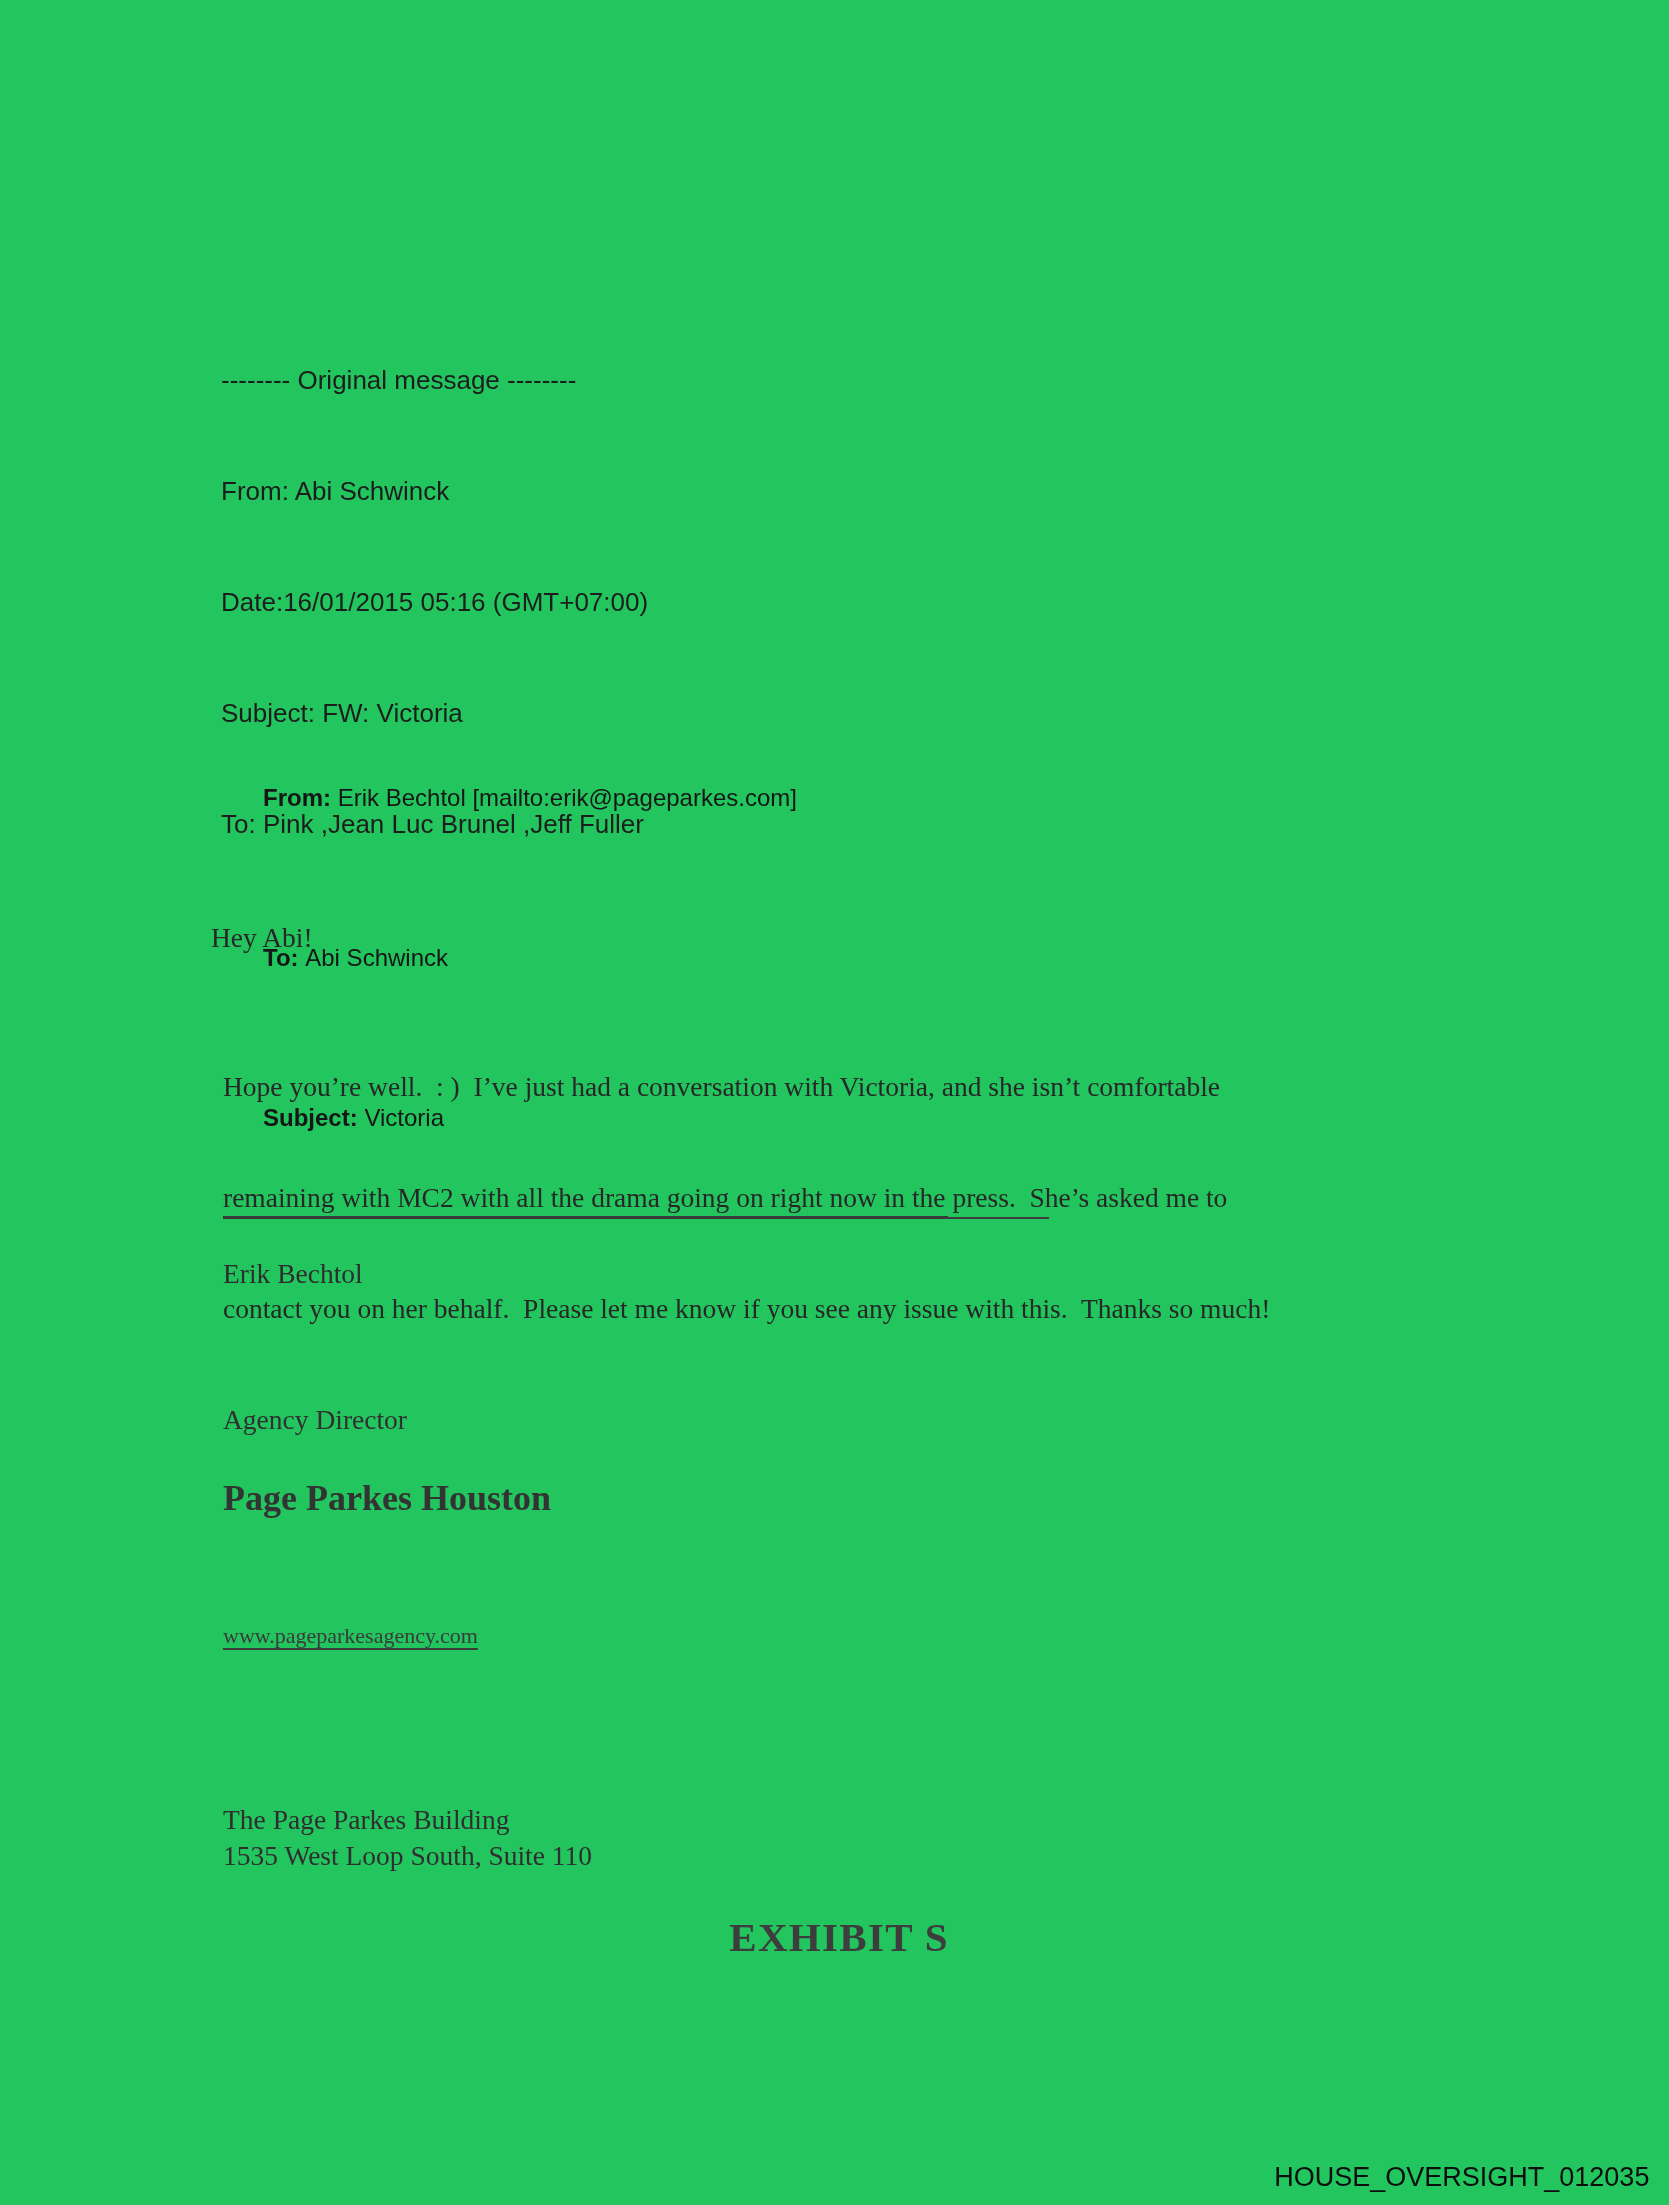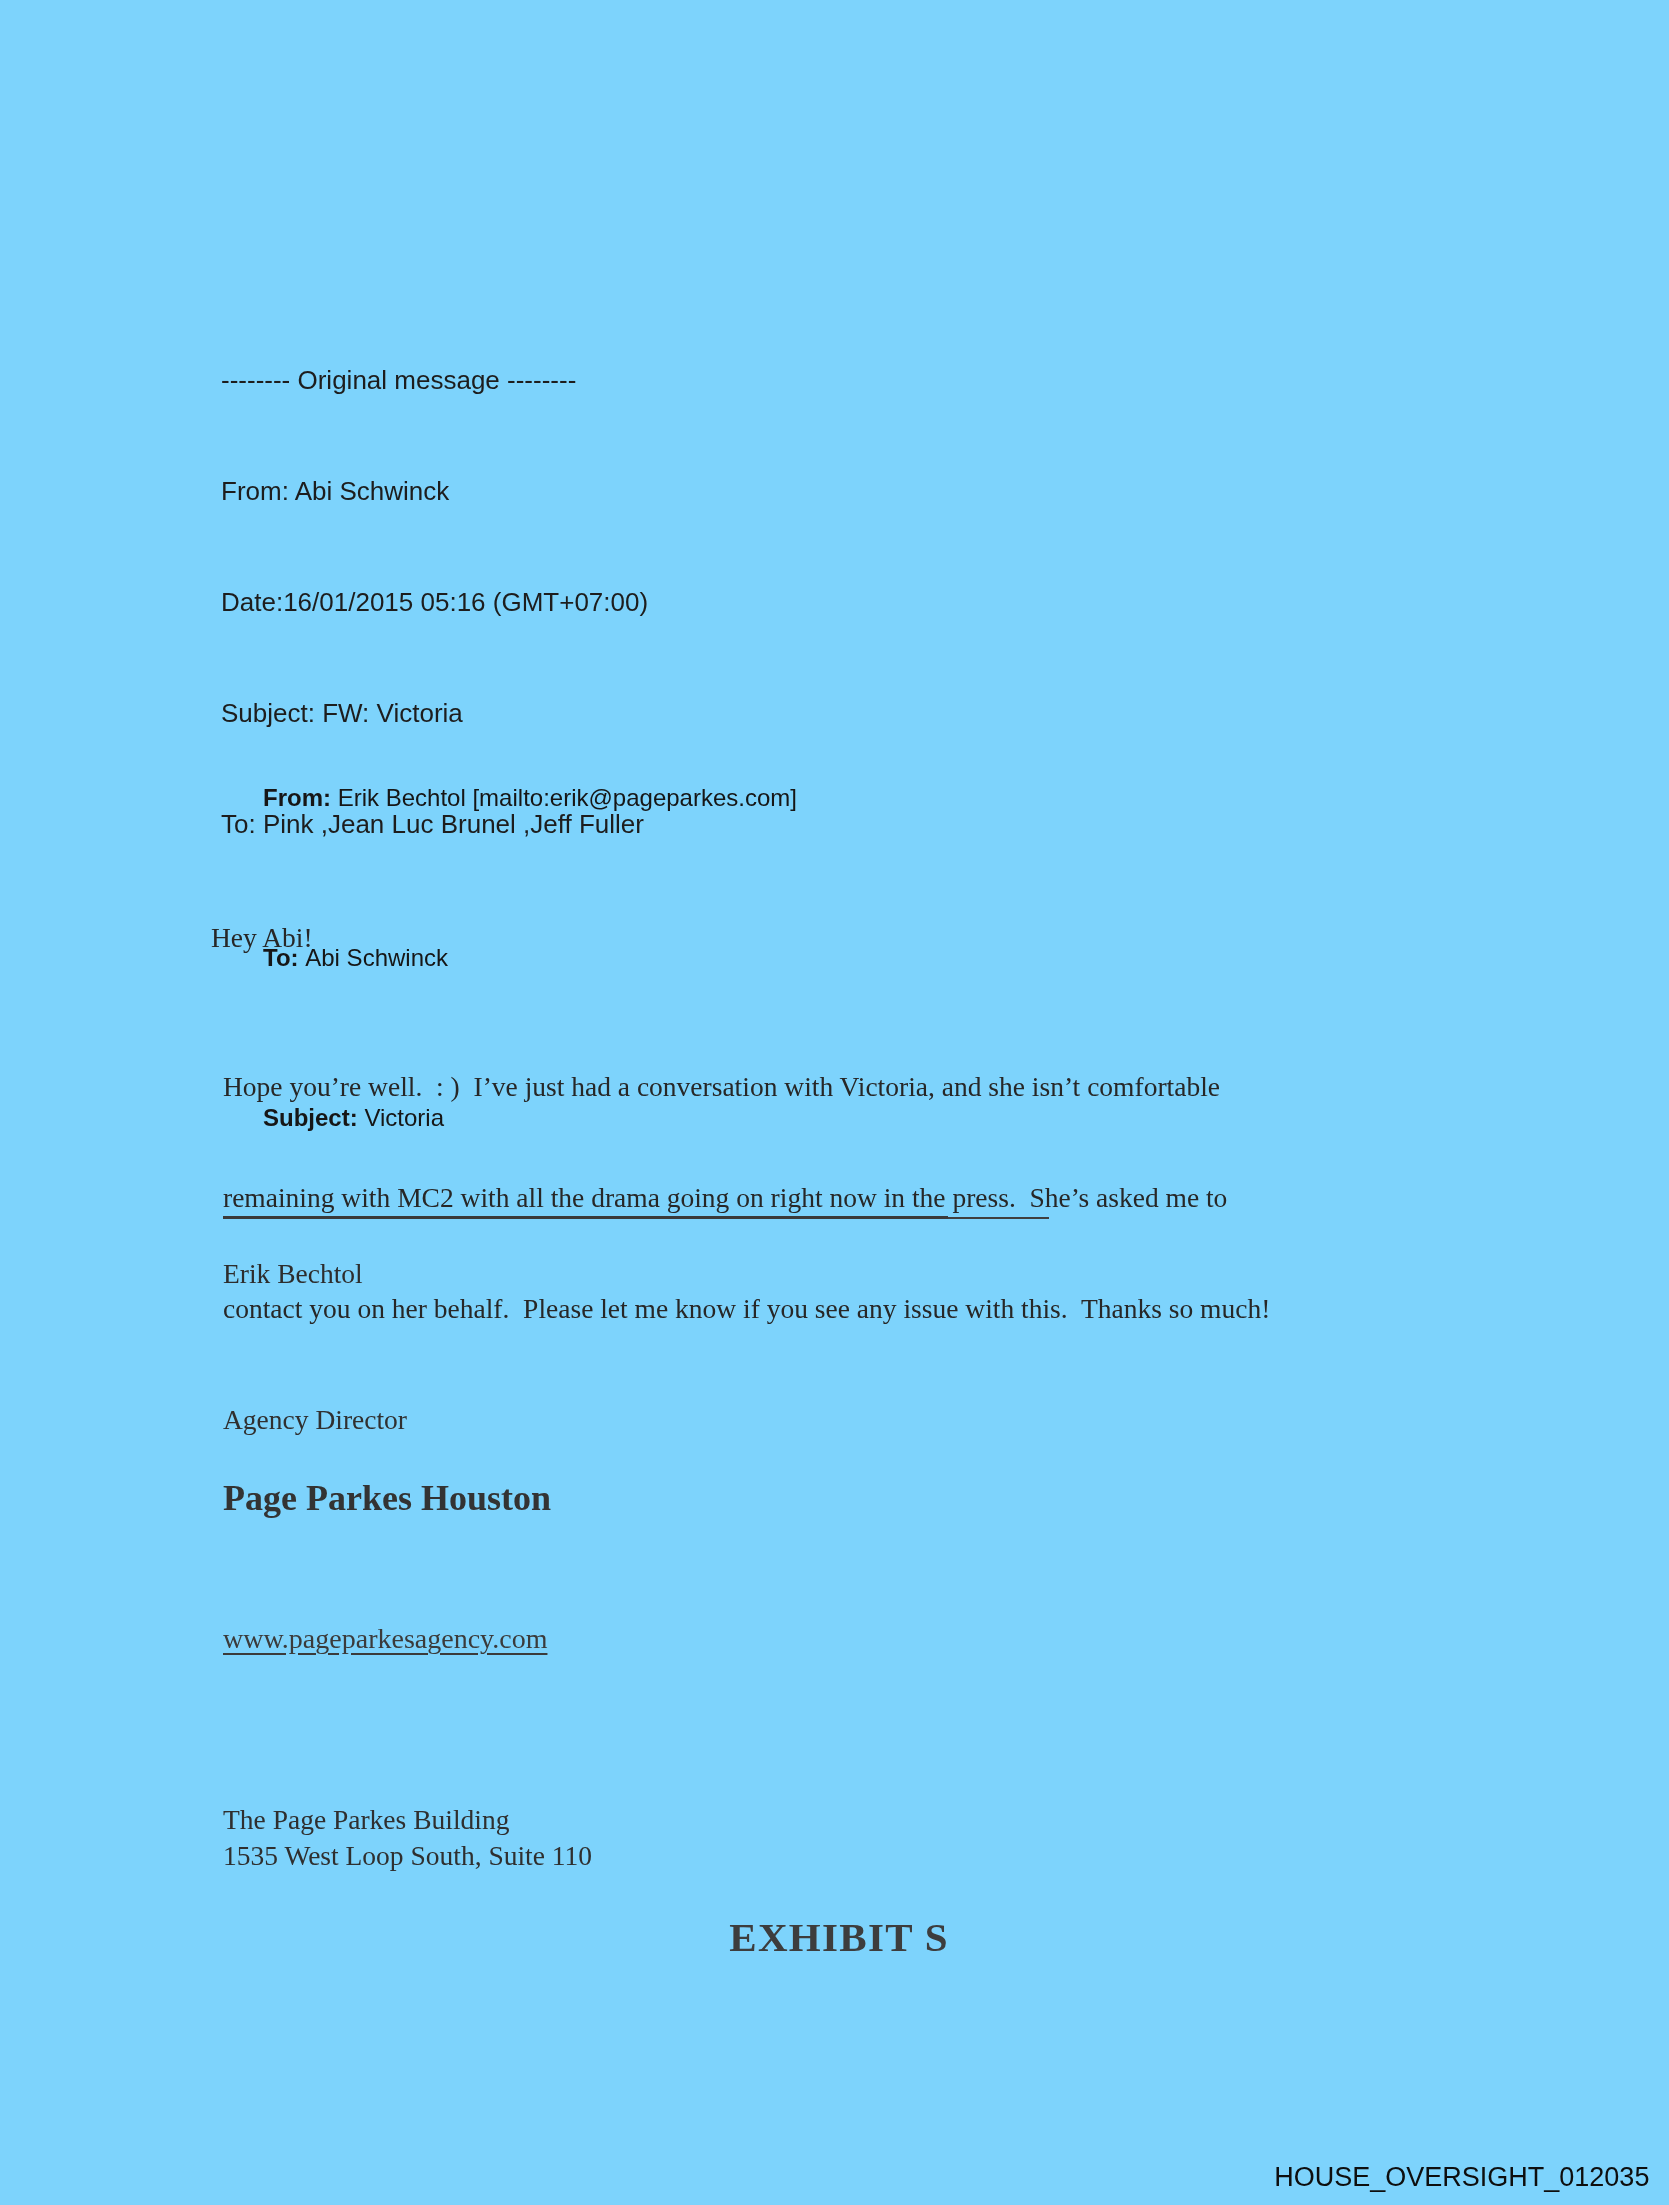--- a/index.html
+++ b/index.html
@@ -4,21 +4,21 @@
 <style>
   html, body {
     margin: 0;
     padding: 0;
     background: #ffffff;
   }
   .page {
     position: relative;
     width: 1669px;
     height: 2205px;
-    background: #7dd3fc;
+    background: #22c55e;
     overflow: hidden;
     font-family: "Liberation Sans", sans-serif;
   }
   .abs { position: absolute; }
 
   
   .fwd-header {
     left: 221px;
     top: 288px;
     font-family: "Liberation Sans", sans-serif;
@@ -108,21 +108,21 @@
     font-family: "Liberation Serif", serif;
     font-size: 36px;
     font-weight: bold;
     color: #333333;
     white-space: pre-wrap;
   }
   .sig-website {
     left: 223px;
     top: 1623px;
     font-family: "Liberation Serif", serif;
-    font-size: 28px;
+    font-size: 22px;
     color: #3b3b3b;
     text-decoration: underline;
     text-underline-offset: 4.6px;
     white-space: pre-wrap;
   }
   .sig-building {
     left: 223px;
     top: 1768px;
     font-family: "Liberation Serif", serif;
     font-size: 27.5px;

